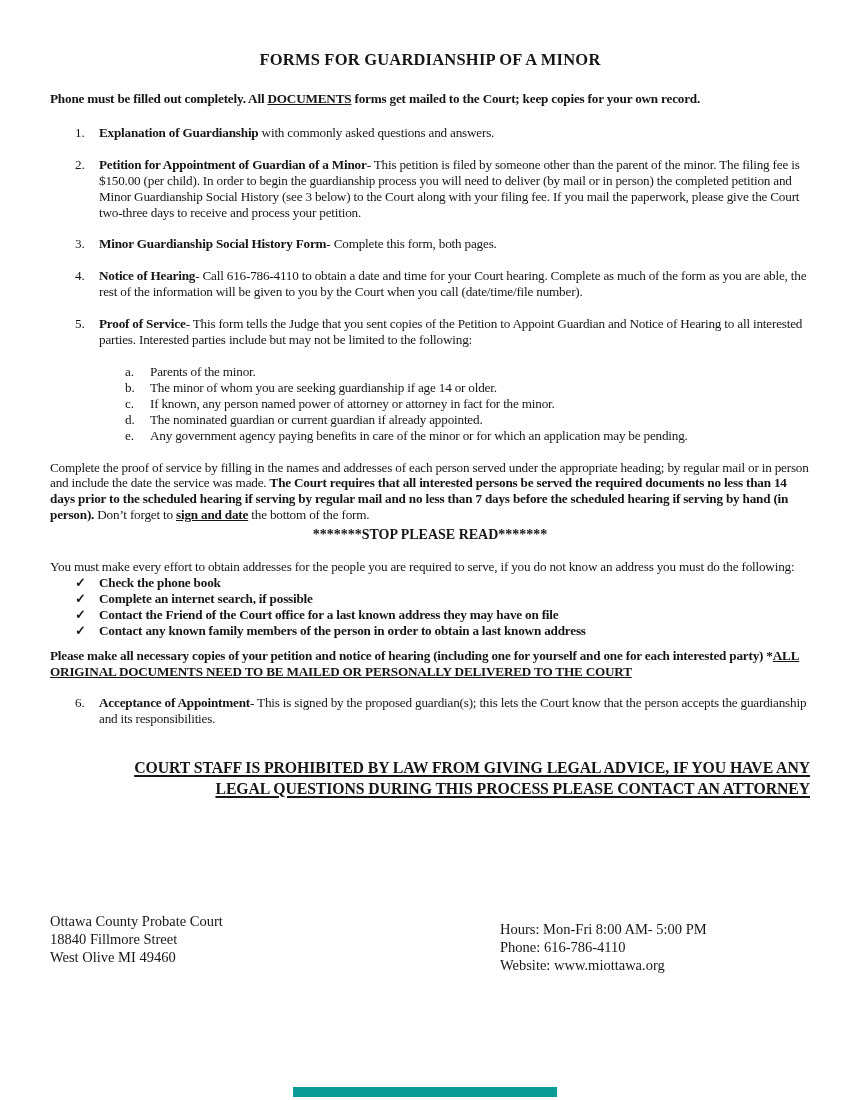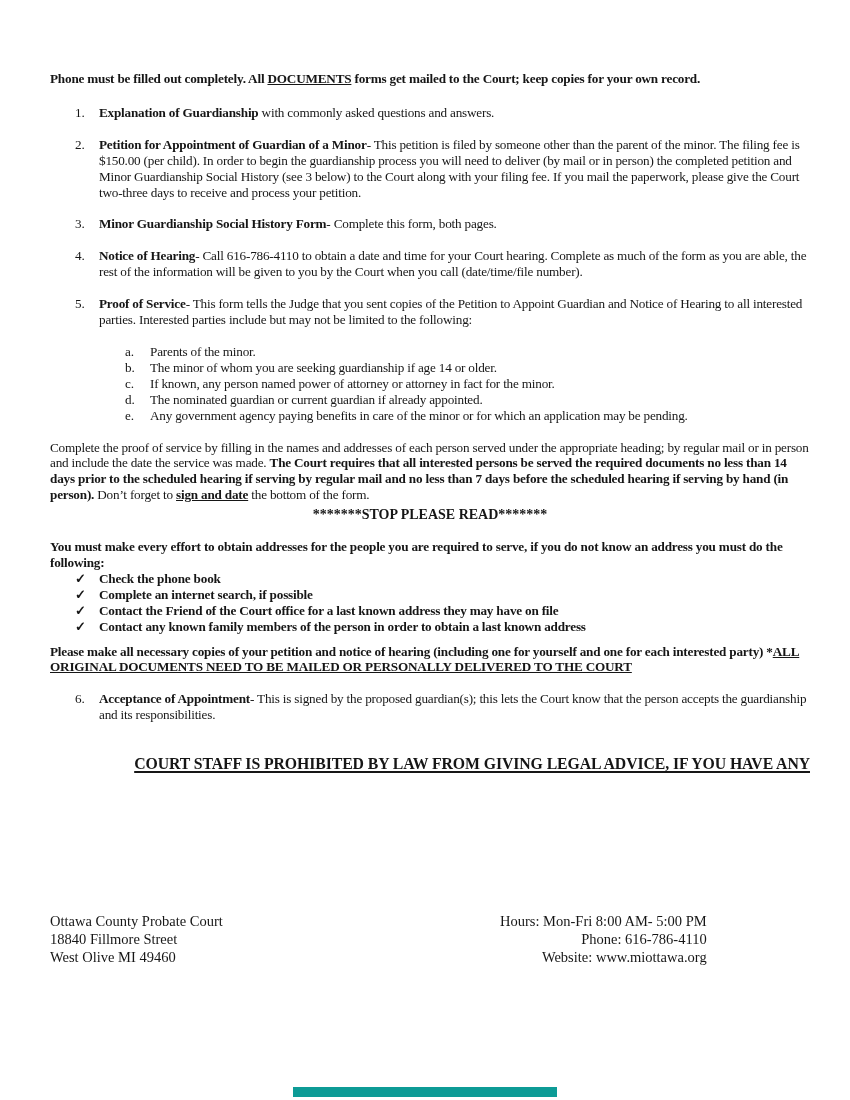--- a/index.html
+++ b/index.html
@@ -50,21 +50,21 @@
   .letter-col { width: 25px; flex: none; }
   .service-par { margin-top: 16px; }
   .stop-banner {
     margin-top: 4px;
     text-align: center;
     font-weight: bold;
     font-size: 14px;
   }
   .effort-heading {
     margin-top: 16px;
-    font-weight: bold;
+    font-weight: normal;
   }
   .check-item {
     display: flex;
     padding-left: 25px;
     font-weight: bold;
   }
   .check-col { width: 24px; flex: none; }
   .copies-notice {
     margin-top: 9px;
     font-weight: bold;
@@ -85,35 +85,36 @@
   }
   .footer {
     position: absolute;
     top: 913px;
     left: 0;
     width: 850px;
     font-size: 14.5px;
     line-height: 17.8px;
   }
   .footer-left { position: absolute; left: 50px; top: 0; }
-  .footer-right { position: absolute; left: 500px; top: 0; text-align: right; }
+  .footer-right { position: absolute; left: 500px; top: 8px; }
   .accent-bar {
     position: absolute;
     bottom: 3px;
     left: 50%;
     transform: translateX(-50%);
     width: 264px;
     height: 10px;
   }
 </style>
 </head>
 <body>
 
 <div class="page">
 
+  <h1 class="title">FORMS FOR GUARDIANSHIP OF A MINOR</h1>
 
   <p class="intro body-text"><span>Phone must be filled out completely. All </span><span class="u">DOCUMENTS</span><span> forms get mailed to the Court; keep copies for your own record.</span></p>
 
   <div class="num-item first body-text">
     <span class="num-col">1.</span>
     <div class="item-body"><span class="b">Explanation of Guardianship</span><span> with commonly asked questions and answers.</span></div>
   </div>
 
   <div class="num-item body-text">
     <span class="num-col">2.</span>
@@ -185,20 +186,21 @@
 
   <p class="copies-notice body-text"><span>Please make all necessary copies of your petition and notice of hearing (including one for yourself and one for each interested party) *</span><span class="u">ALL ORIGINAL DOCUMENTS NEED TO BE MAILED OR PERSONALLY DELIVERED TO THE COURT</span></p>
 
   <div class="num-item body-text">
     <span class="num-col">6.</span>
     <div class="item-body"><span class="b">Acceptance of Appointment</span><span>- This is signed by the proposed guardian(s); this lets the Court know that the person accepts the guardianship and its responsibilities.</span></div>
   </div>
 
   <div class="legal-warning">
     <div class="warn-line">COURT STAFF IS PROHIBITED BY LAW FROM GIVING LEGAL ADVICE, IF YOU HAVE ANY</div>
+    <div class="warn-line">LEGAL QUESTIONS DURING THIS PROCESS PLEASE CONTACT AN ATTORNEY</div>
   </div>
 
 </div>
 
 <div class="footer">
   <div class="footer-left">
     <div>Ottawa County Probate Court</div>
     <div>18840 Fillmore Street</div>
     <div>West Olive MI 49460</div>
   </div>

